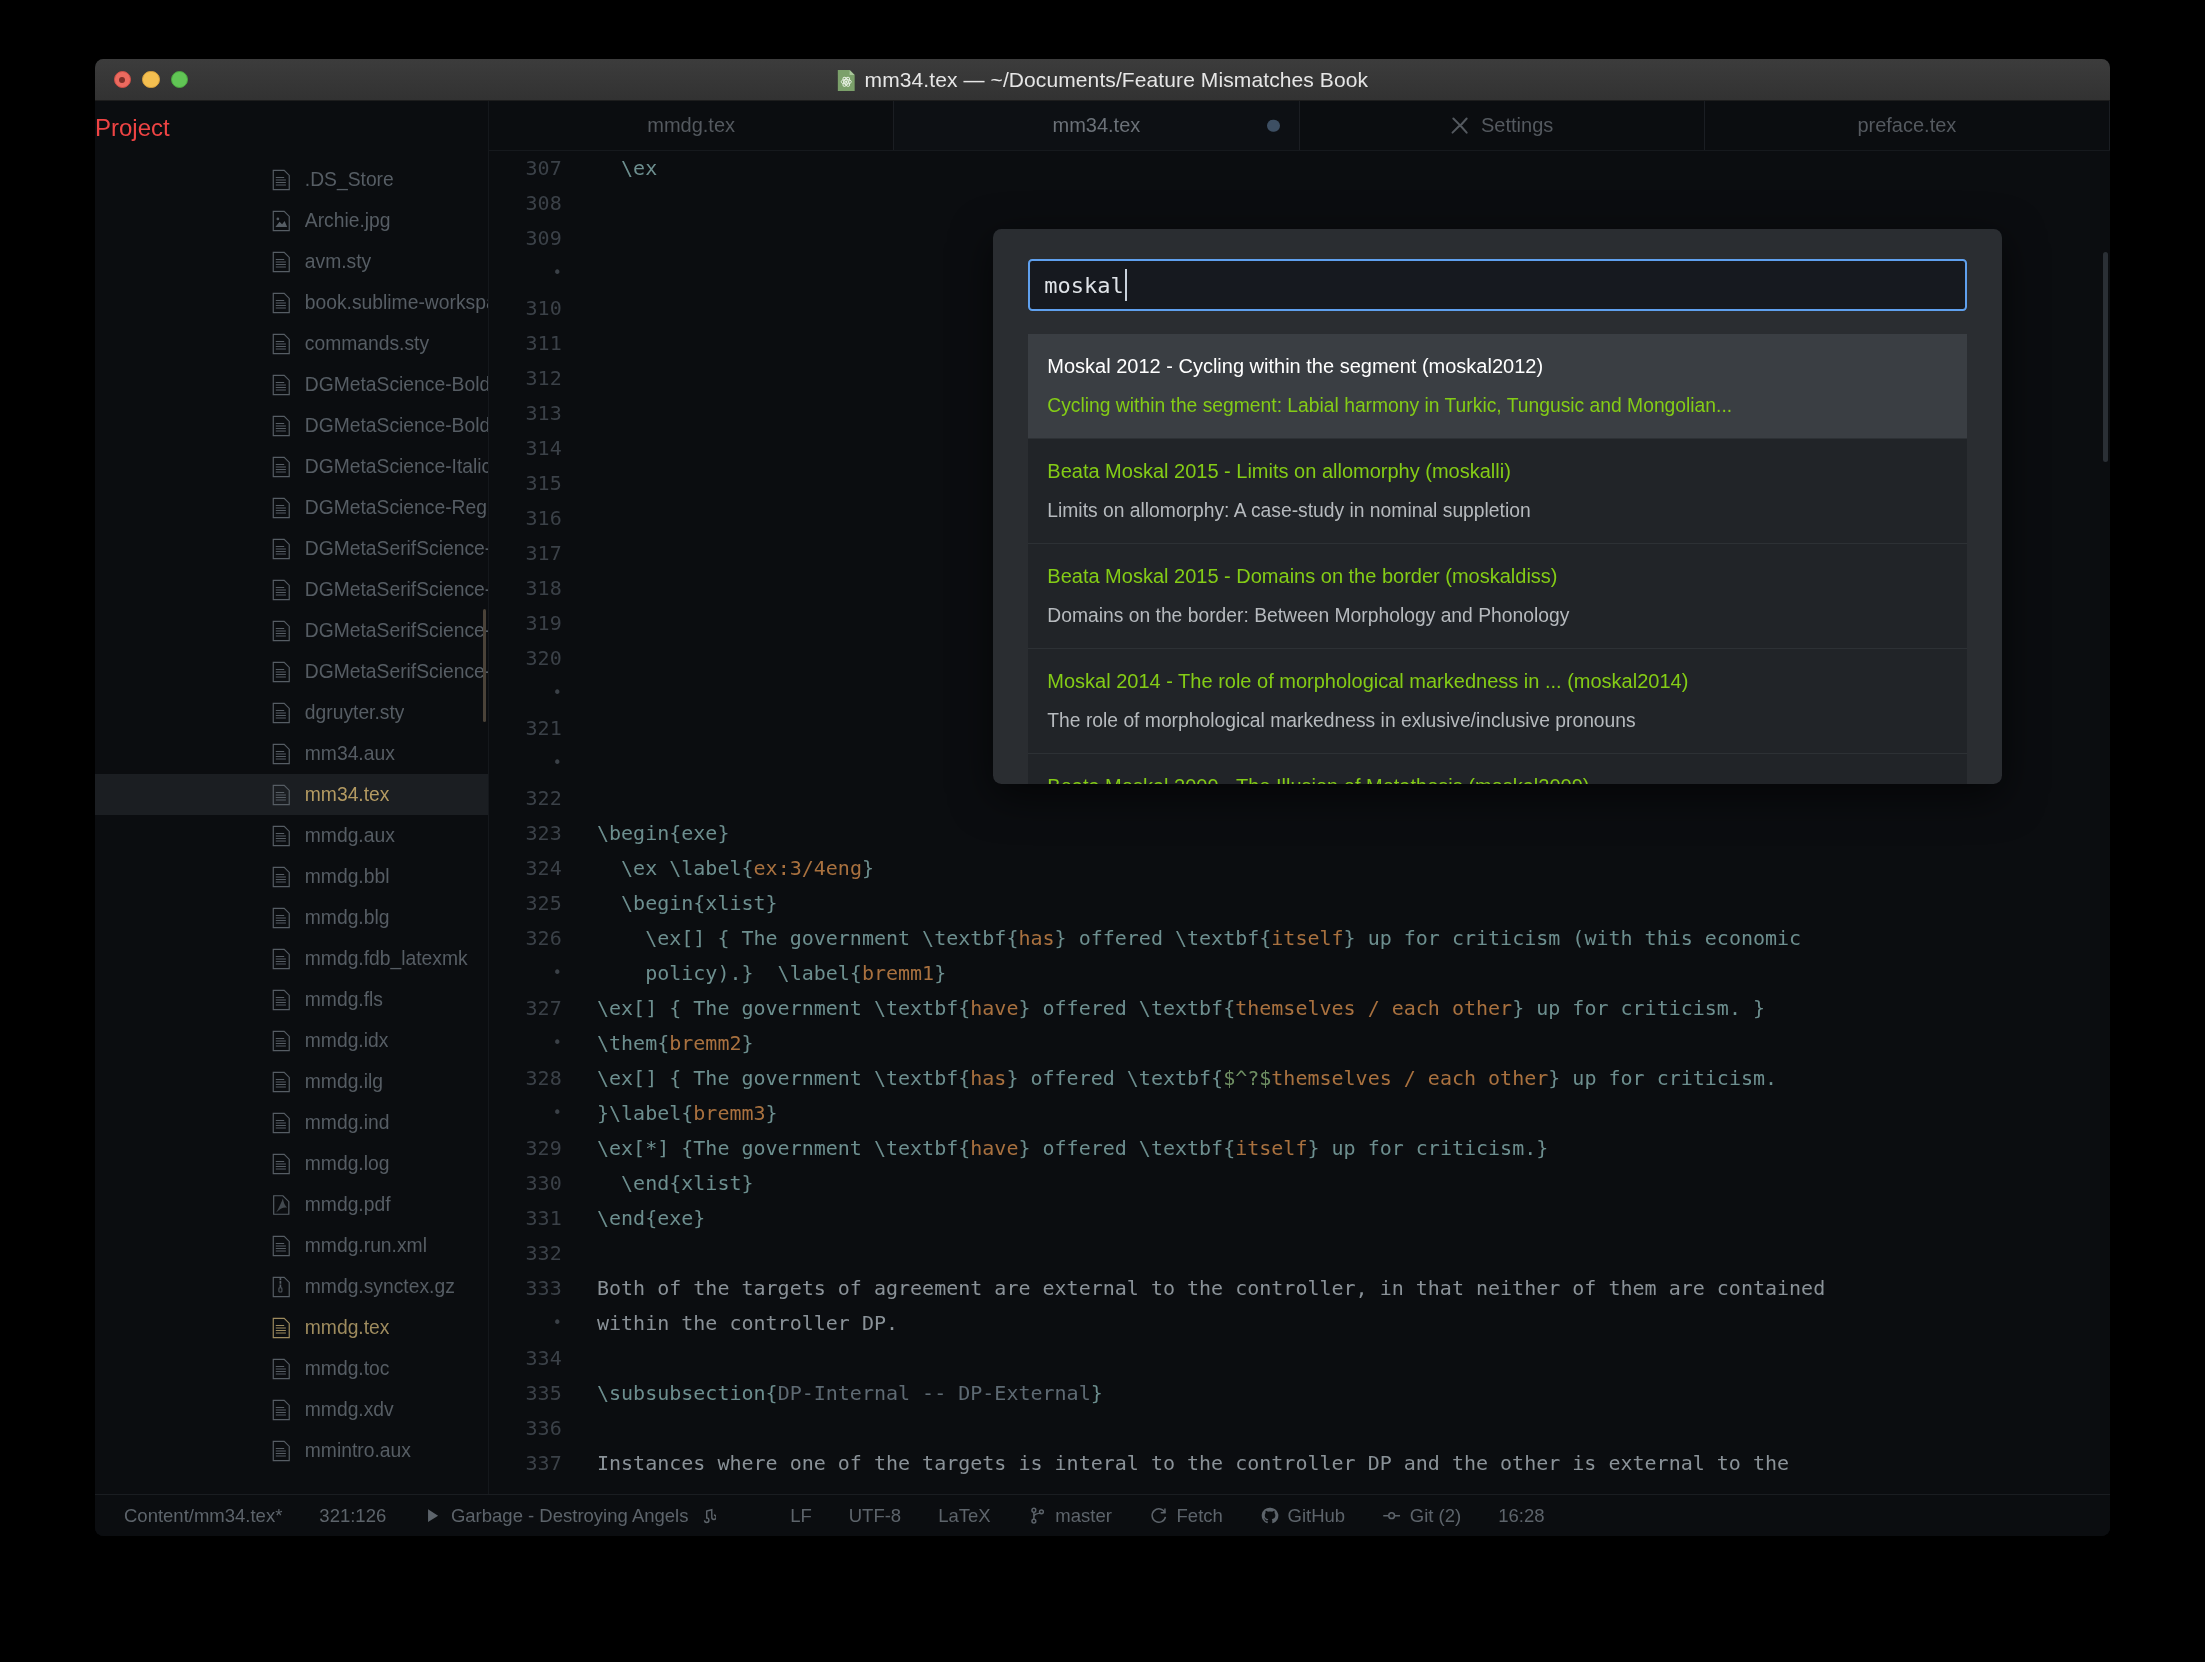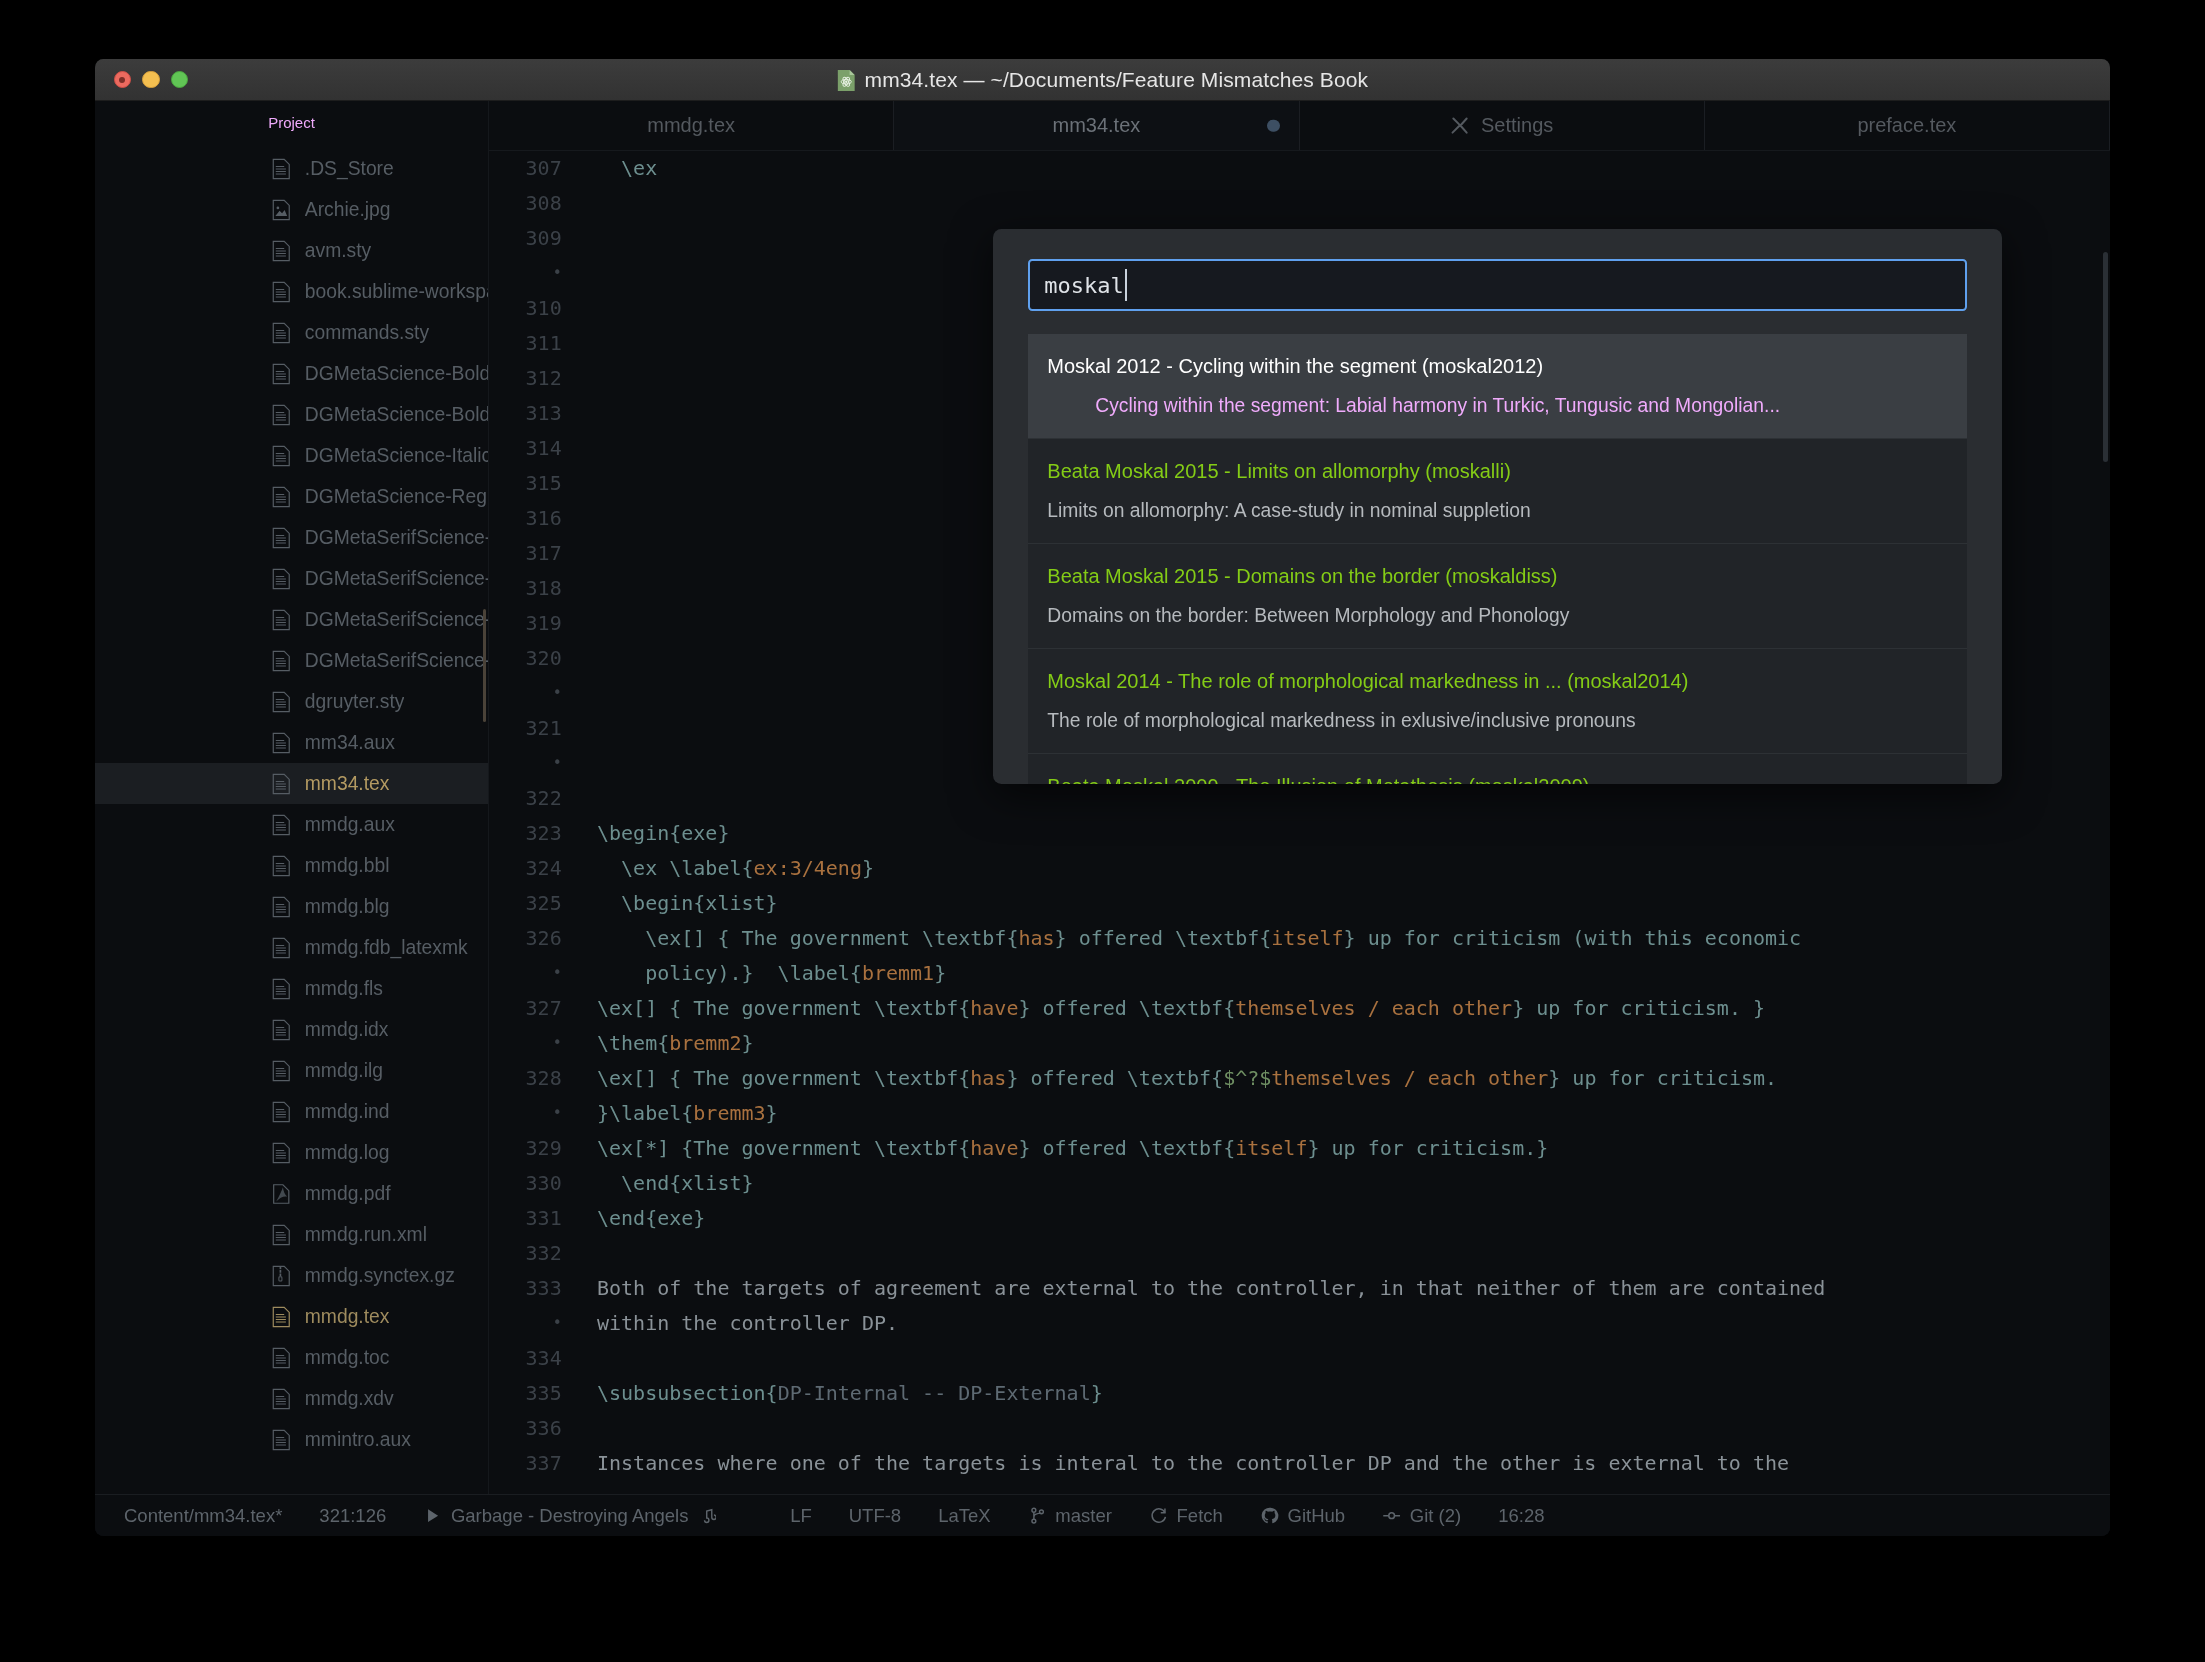--- a/index.html
+++ b/index.html
@@ -48,21 +48,21 @@
   
   .body { display: flex; height: 1435px; }
 
   
   .sidebar {
     width: 394px; background: #0b0d10;
     border-right: 0.8px solid #15181c;
     position: relative; overflow: hidden;
   }
   .sidebar-title {
-    color: #f0abfc; font-size: 15px; text-align: center;
+    color: #ef4444; font-size: 24px; text-align: left;
     padding: 13.4px 0 17px 0;
   }
   .file-list { padding-left: 0; }
   .file-row {
     display: flex; align-items: center; gap: 14.3px;
     height: 41px; padding-left: 177px;
     color: #565d64; font-size: 19.3px; white-space: nowrap;
   }
   .file-row.selected { background: #1b1e22; }
   .file-row.open { color: #9e8b5e; }
@@ -139,21 +139,21 @@
     margin-left: 0.8px;
   }
   .results { margin-top: 23px; background: #212428; border-radius: 1.7px; }
   .result-item {
     padding: 21px 19.3px 21px 19.3px; border-bottom: 0.8px solid #2d3135;
   }
   .result-item.selected { background: #3a3e43; }
   .r-title { color: #84cc16; font-size: 20px; margin-bottom: 17px; }
   .result-item.selected .r-title { color: #fff; }
   .r-sub { color: #b6babe; font-size: 19.3px; }
-  .result-item.selected .r-sub { color: #f0abfc; margin-left: 48px; }
+  .result-item.selected .r-sub { color: #84cc16; }
 
   
   .statusbar {
     position: absolute; left: 0; bottom: 0; right: 0; height: 42px;
     background: #0b0d10; border-top: 0.8px solid #1a1d21;
     display: flex; align-items: center; justify-content: flex-start;
     padding: 0 29px; color: #5d646b; font-size: 18.5px;
   }
   .sb-left, .sb-right { display: flex; align-items: center; }
   .sb-left > * { margin-right: 37px; }

